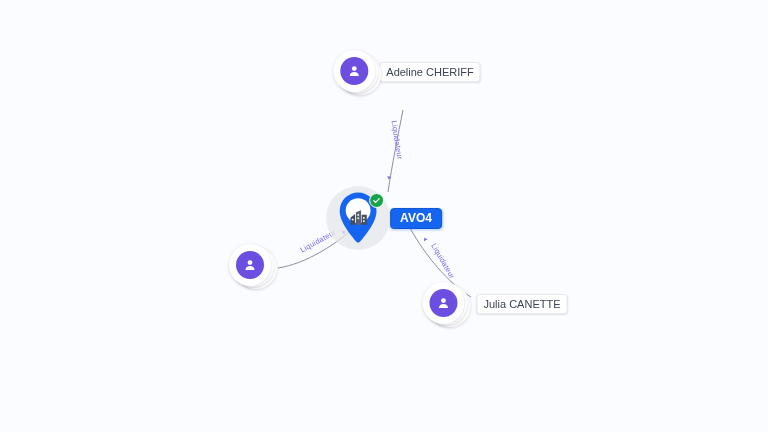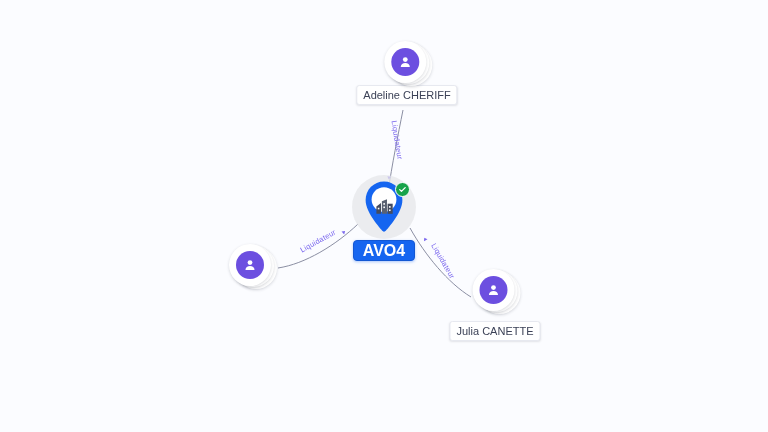--- a/index.html
+++ b/index.html
@@ -24,21 +24,21 @@
     top: 0;
     width: 768px;
     height: 432px;
   }
 
   
   .node {
     position: absolute;
     transform: translate(-50%, -50%);
     display: flex;
-    flex-direction: column;
+    flex-direction: row;
     align-items: center;
   }
 
   
   .person-stack {
     position: relative;
     width: 46px;
     height: 46px;
   }
   .person-stack .sheet {
@@ -122,21 +122,21 @@
     color: #3c4257;
     background: #ffffff;
     border: 1px solid #e7e9f0;
     border-radius: 3px;
     padding: 2px 6px;
     white-space: nowrap;
     box-shadow: 0 1px 2px rgba(60,64,80,0.13);
   }
   .label-primary {
     margin-top: 1px;
-    font-size: 16px;
+    font-size: 12px;
     line-height: 15px;
     font-weight: bold;
     color: #ffffff;
     background: #1565f0;
     border: 1px solid #1257d4;
     border-radius: 4px;
     padding: 2px 9px;
     white-space: nowrap;
     box-shadow: 0 1px 3px rgba(21,101,240,0.35);
   }

